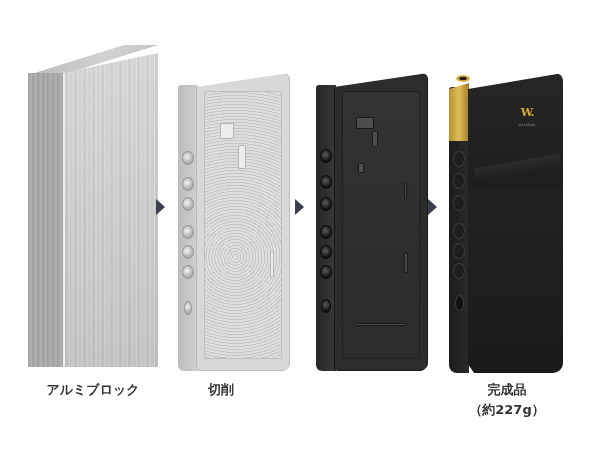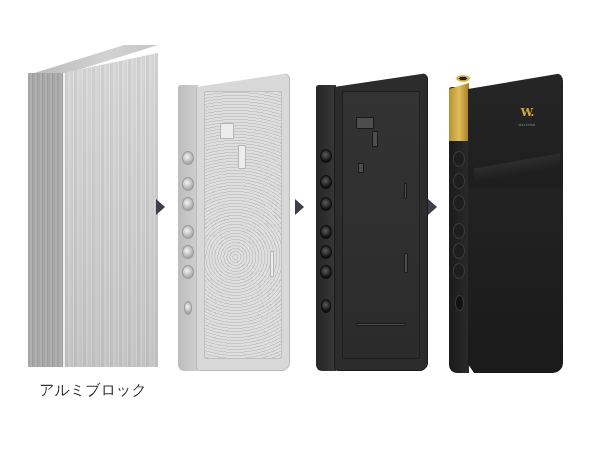--- a/index.html
+++ b/index.html
@@ -110,22 +110,22 @@
 
     
     .arrow {
       position: absolute; width: 0; height: 0;
       border-top: 8px solid transparent; border-bottom: 8px solid transparent;
       border-left: 9px solid #3b3f4e;
     }
 
     
     .label {
-      position: absolute; top: 380px; font-size: 15px; line-height: 20px; color: #333333;
-      text-align: center; white-space: nowrap;
+      position: absolute; top: 380px; font-size: 13px; line-height: 20px; color: #333333;
+      text-align: center; white-space: nowrap; font-weight: bold;
     }
   </style>
 </head>
 <body>
 
 <div class="stage">
 
   <div class="block">
     <div class="top"></div>
     <div class="left"></div>
@@ -185,13 +185,20 @@
     <div class="btn" style="top:122px;"></div>
     <div class="btn" style="top:150px;"></div>
     <div class="btn" style="top:170px;"></div>
     <div class="btn" style="top:190px;"></div>
     <div class="btn" style="top:222px; width:9px; left:6px; background:#111;"></div>
   </div>
 
   <div class="label" style="left:38px; width:110px;">
     <span>アルミブロック</span>
   </div>
+  <div class="label" style="left:186px; width:70px;">
+    <span>切削</span>
+  </div>
+  <div class="label" style="left:462px; width:90px;">
+    <div>完成品</div>
+    <div>（約227g）</div>
+  </div>
 </div>
 
 </body></html>

